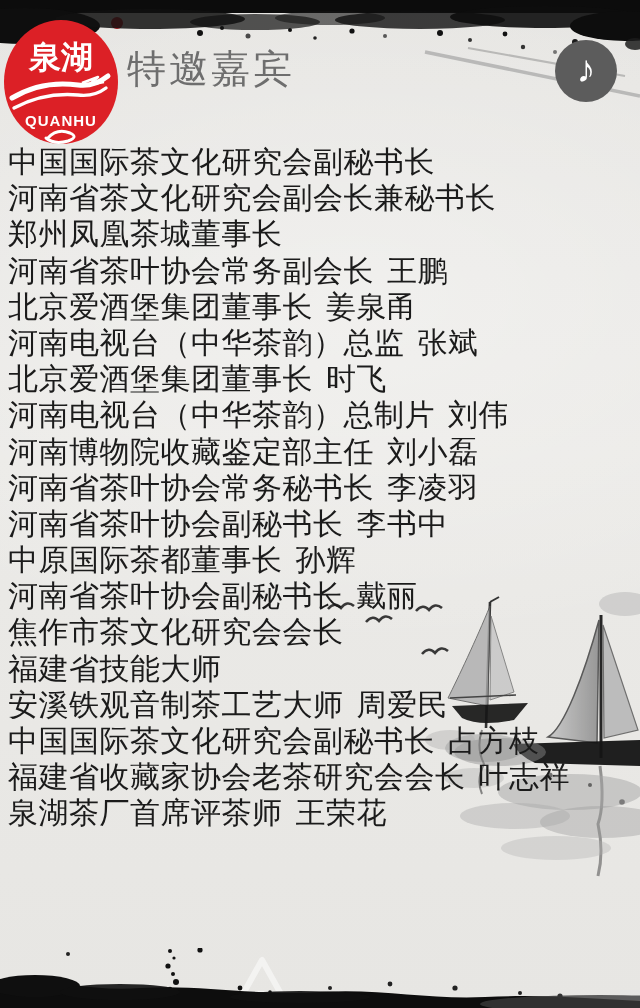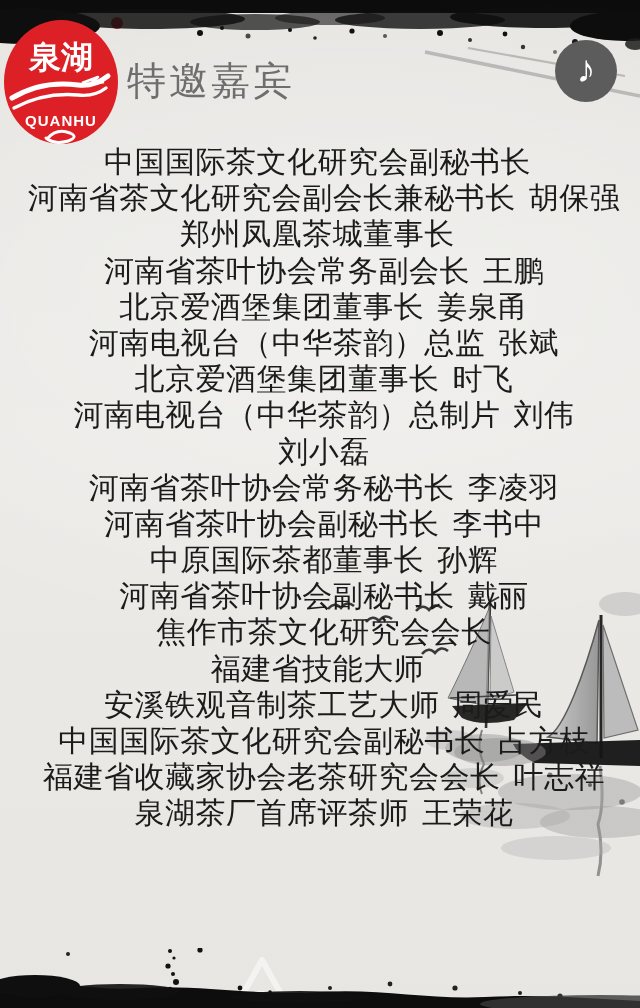--- a/index.html
+++ b/index.html
@@ -16,33 +16,33 @@
       linear-gradient(180deg, #e6e5e2 0%, #ebeae7 45%, #e7e6e3 100%);
   }
   .art{position:absolute;z-index:1;pointer-events:none}
   .top-art{left:0;top:0;width:640px;height:110px}
   .bottom-art{left:0;top:948px;width:640px;height:60px}
   .boat-art{left:300px;top:580px;width:340px;height:340px}
 
   .logo{position:absolute;left:2px;top:16px;width:118px;height:132px;z-index:4}
 
   .page-title{
-    position:absolute;left:127px;top:54px;z-index:3;
+    position:absolute;left:127px;top:42px;z-index:3;
     font-size:39px;color:#6e6e6e;letter-spacing:3px;font-weight:500;white-space:nowrap;
   }
   .music-badge{
     position:absolute;left:555px;top:40px;width:62px;height:62px;border-radius:50%;
     background:#5c5c5c;display:flex;align-items:center;justify-content:center;z-index:4;
   }
   .music-badge .note{color:#ffffff;font-size:38px;line-height:1;transform:translateY(-2px)}
 
   .guest-list{position:absolute;top:144px;left:8px;right:0;z-index:3}
   .guest-row{
     display:flex;column-gap:13px;height:36.2px;line-height:36.2px;
-    font-size:30px;color:#1b1b1b;white-space:nowrap;letter-spacing:.5px;justify-content:center;
+    font-size:30px;color:#1b1b1b;white-space:nowrap;letter-spacing:.5px;
   }
   .guest-row .name{font-weight:400}
 </style>
 </head>
 <body>
 
 <svg class="art top-art" viewBox="0 0 640 110" xmlns="http://www.w3.org/2000/svg">
   <circle cx="117" cy="23" r="6" fill="#cf2128"></circle>
   <rect x="0" y="0" width="640" height="13" fill="#0c0c0c"></rect>
   <ellipse cx="25" cy="26" rx="75" ry="18" fill="#0e0e0e"></ellipse>
@@ -161,21 +161,20 @@
   <span class="note">♪</span>
 </div>
 
 <div class="guest-list">
   <div class="guest-row">
       <span class="title">中国国际茶文化研究会副秘书长</span>
       <span class="name"></span>
     </div>
   <div class="guest-row">
       <span class="title">河南省茶文化研究会副会长兼秘书长</span>
-      <span class="name">胡保强</span>
     </div>
   <div class="guest-row">
       <span class="title">郑州凤凰茶城董事长</span>
       <span class="name"></span>
     </div>
   <div class="guest-row">
       <span class="title">河南省茶叶协会常务副会长</span>
       <span class="name">王鹏</span>
     </div>
   <div class="guest-row">
@@ -188,20 +187,21 @@
     </div>
   <div class="guest-row">
       <span class="title">北京爱酒堡集团董事长</span>
       <span class="name">时飞</span>
     </div>
   <div class="guest-row">
       <span class="title">河南电视台（中华茶韵）总制片</span>
       <span class="name">刘伟</span>
     </div>
   <div class="guest-row">
+      <span class="title">河南博物院收藏鉴定部主任</span>
       <span class="name">刘小磊</span>
     </div>
   <div class="guest-row">
       <span class="title">河南省茶叶协会常务秘书长</span>
       <span class="name">李凌羽</span>
     </div>
   <div class="guest-row">
       <span class="title">河南省茶叶协会副秘书长</span>
       <span class="name">李书中</span>
     </div>

